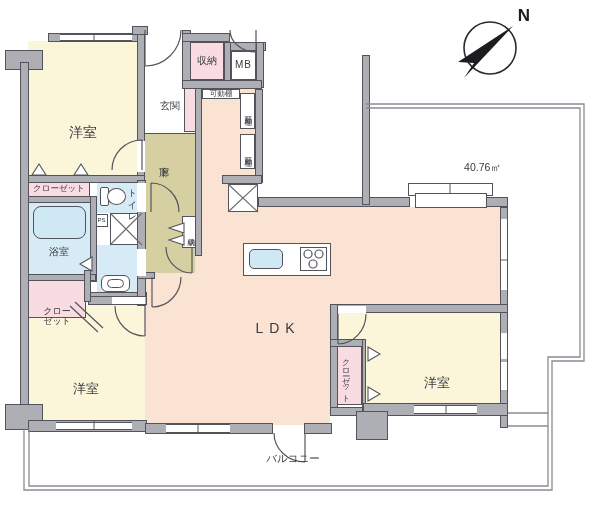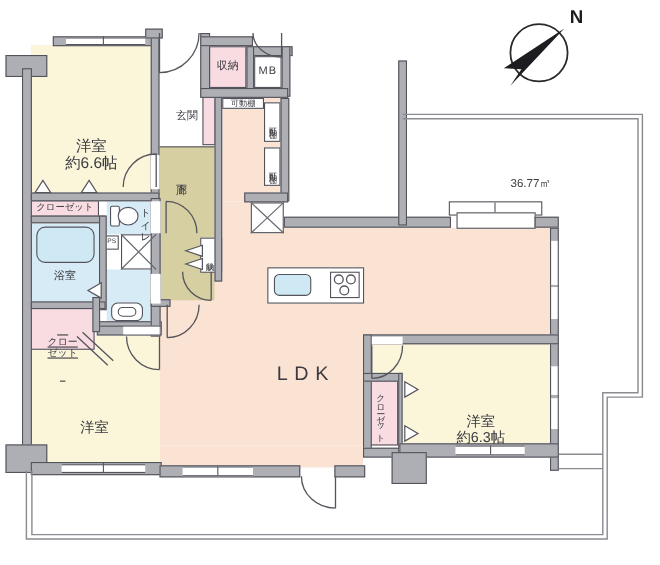--- a/index.html
+++ b/index.html
@@ -159,44 +159,45 @@
 
     <g>
       <circle cx="490" cy="48" r="26" fill="none" stroke="#2a2a2e" stroke-width="1.6"></circle>
       <polygon points="513,26 458,62 474,63 464,78" fill="#1d1d21"></polygon>
     </g>
   </svg>
 
   <div class="lbl" style="left:512px;top:6px;width:24px;font-size:17px;font-weight:bold;color:#1d1d21;">N</div>
 
   <div class="lbl" style="left:28px;top:92px;width:110px;font-size:14px;">
-    <div>洋室</div><div>約6.6帖</div>
+    <div>洋室</div>
   </div>
   <div class="lbl" style="left:26px;top:352px;width:120px;font-size:13px;">
     <div>洋室</div>
   </div>
   <div class="lbl" style="left:377px;top:346px;width:120px;font-size:13px;">
-    <div>洋室</div><div>約6.3帖</div>
-  </div>
-  <div class="lbl" style="left:198px;top:288px;width:160px;font-size:18px;">
+    <div>洋室</div>
+  </div>
+  <div class="lbl" style="left:198px;top:288px;width:160px;font-size:14px;">
     <div style="letter-spacing:6px;">LDK</div>
   </div>
   <div class="lbl" style="left:146px;top:100px;width:48px;font-size:10px;">玄関</div>
   <div class="lbl vt" style="left:158px;top:145px;height:30px;font-size:10px;">廊下</div>
   <div class="lbl" style="left:190px;top:55px;width:34px;font-size:10px;">収納</div>
   <div class="lbl" style="left:231px;top:59px;width:25px;font-size:10px;letter-spacing:1px;">MB</div>
   <div class="lbl" style="left:202px;top:90px;width:38px;font-size:7.5px;">可動棚</div>
   <div class="lbl vt" style="left:243px;top:95px;height:33px;font-size:7.5px;">可動棚</div>
   <div class="lbl vt" style="left:243px;top:136px;height:33px;font-size:7.5px;">可動棚</div>
   <div class="lbl vt" style="left:186px;top:220px;height:26px;font-size:7.5px;">収納</div>
   <div class="lbl vt" style="left:127px;top:183px;height:29px;font-size:9px;">トイレ</div>
   <div class="lbl" style="left:28px;top:246px;width:62px;font-size:10px;">浴室</div>
   <div class="lbl" style="left:28px;top:184px;width:62px;font-size:8.5px;">クローゼット</div>
-  <div class="lbl" style="left:28px;top:285px;width:58px;font-size:9px;text-decoration:underline;">
+  <div class="lbl" style="left:28px;top:285px;width:58px;font-size:9px;">
     <div>クロー</div><div>ゼット</div>
   </div>
   <div class="lbl vt" style="left:341px;top:349px;height:54px;font-size:8px;letter-spacing:0;">クローゼット</div>
   <div class="lbl" style="left:95px;top:217px;width:13px;font-size:6px;">PS</div>
   <div class="lbl" style="left:400px;top:137px;width:165px;font-size:10.5px;">
-    <div>36.77㎡</div>
-  </div>
+    <div>40.76㎡</div>
+  </div>
+  <div class="lbl" style="left:238px;top:452px;width:110px;font-size:10.5px;">バルコニー</div>
 
 </div>
 
 </body></html>

